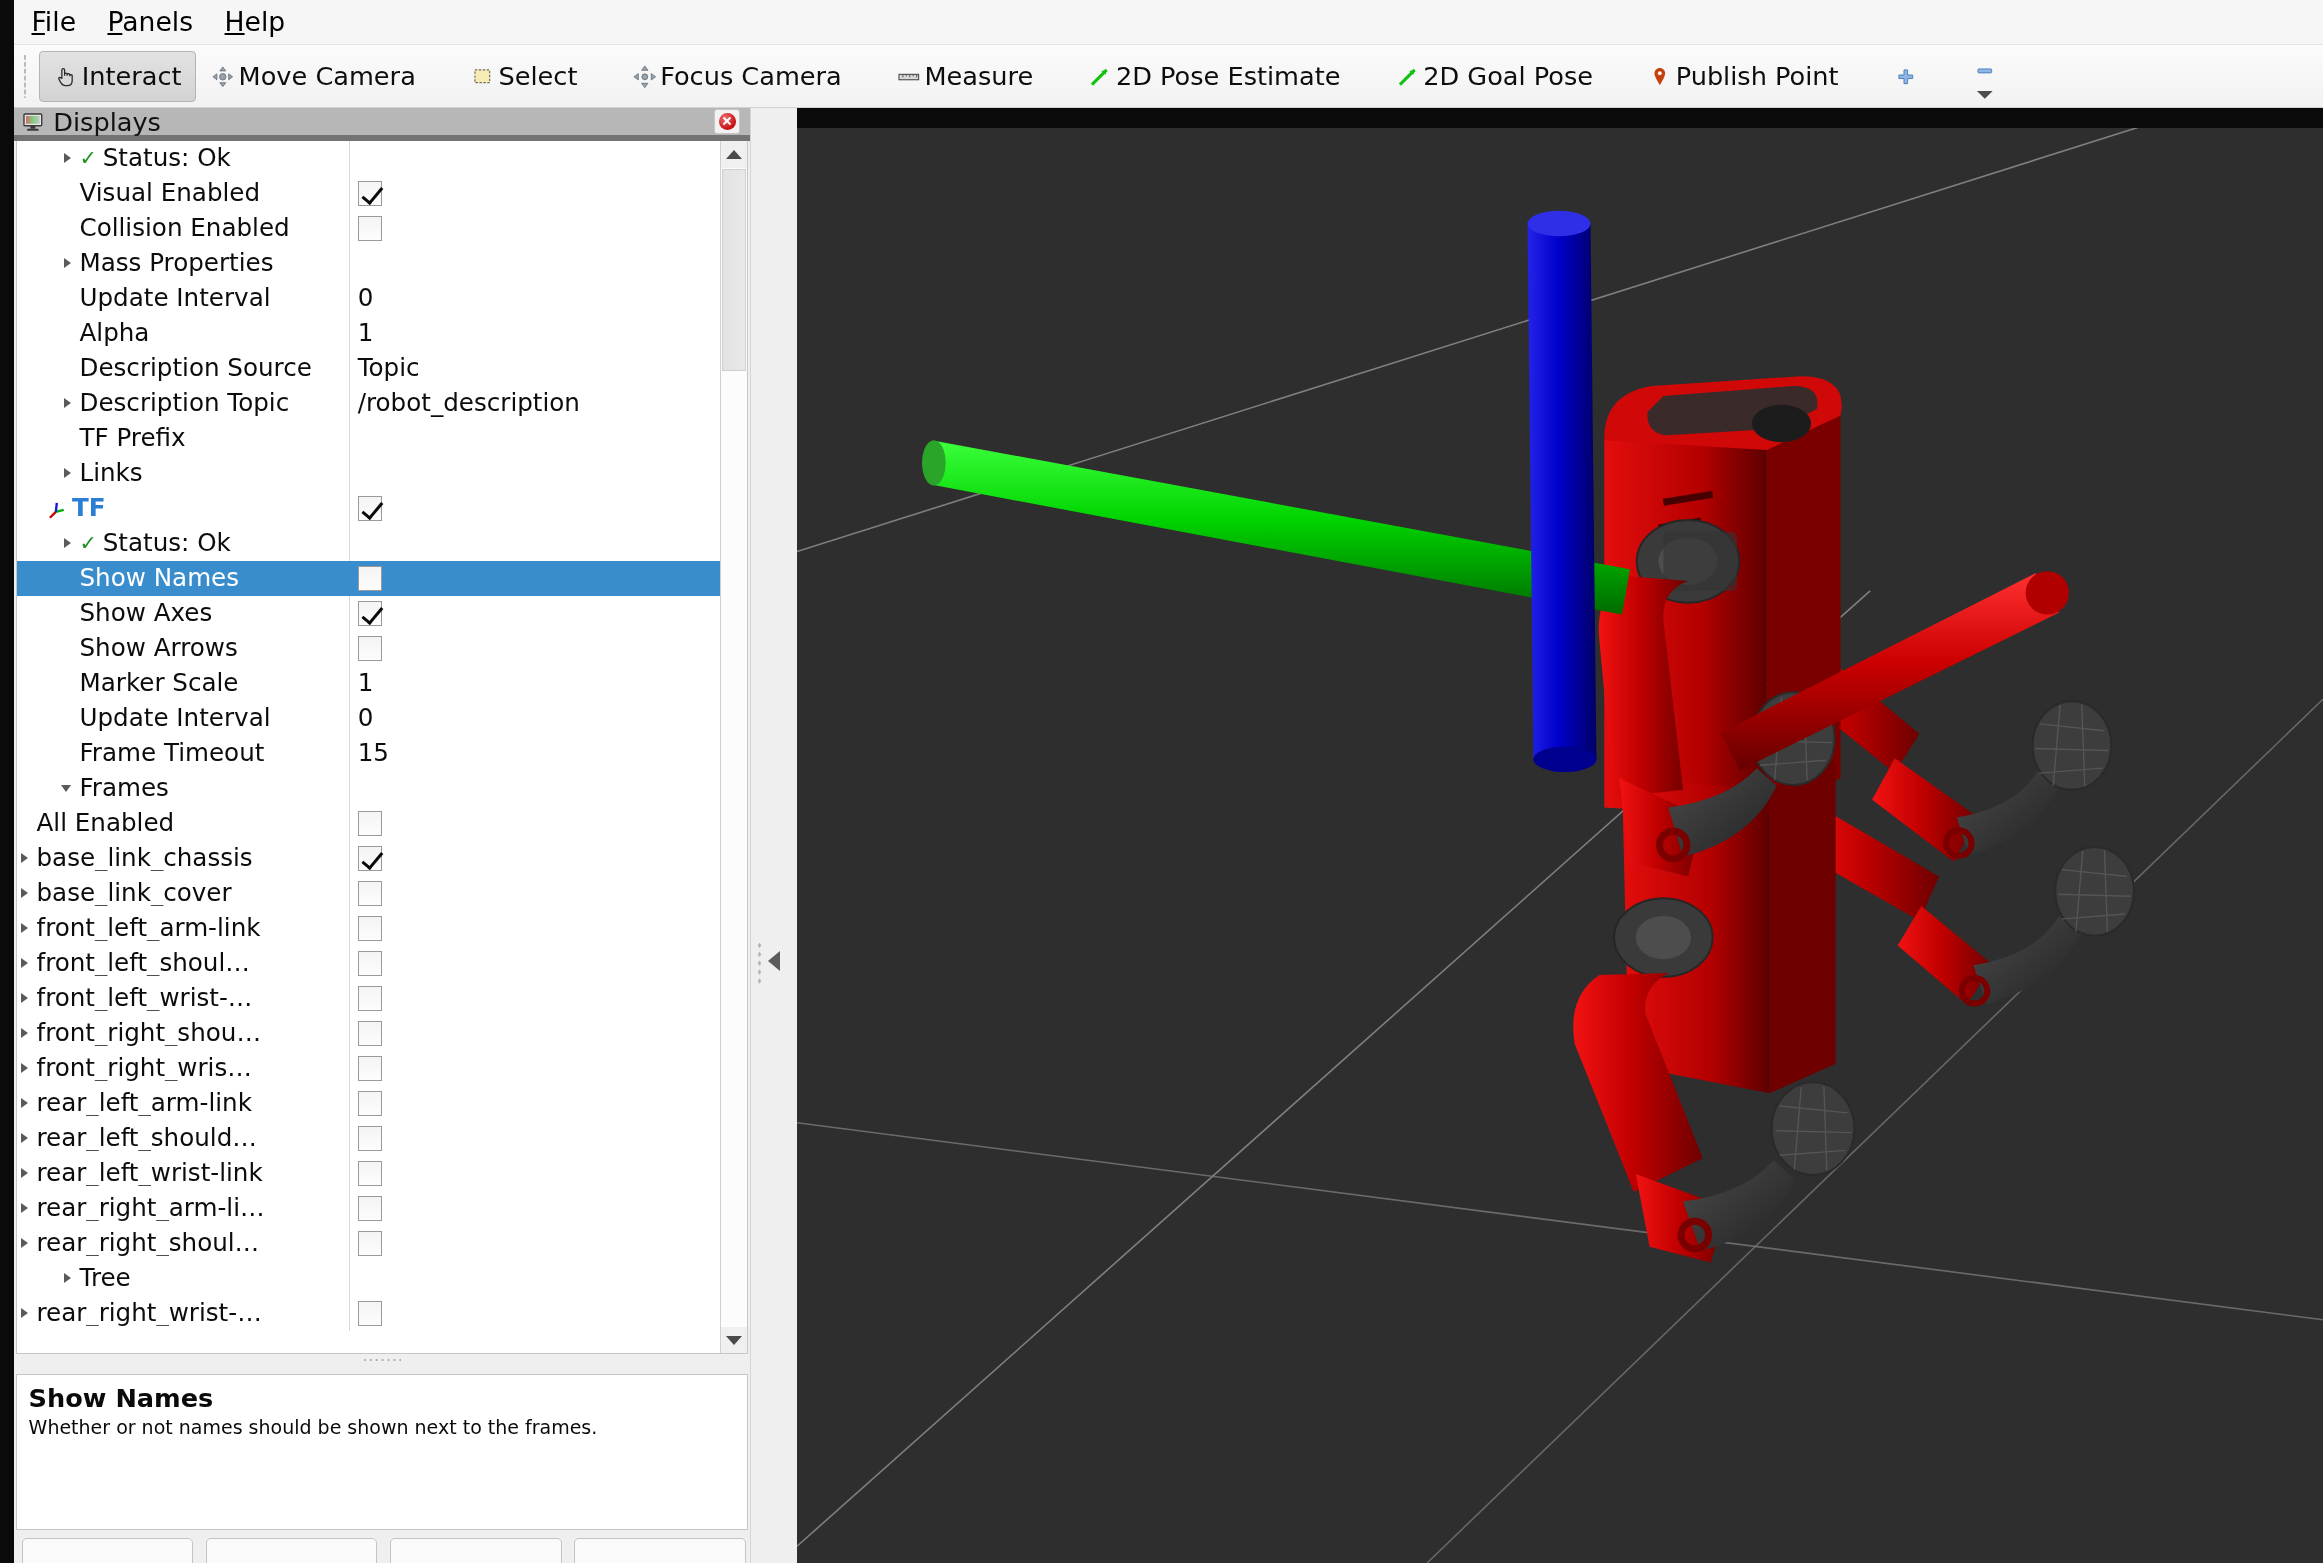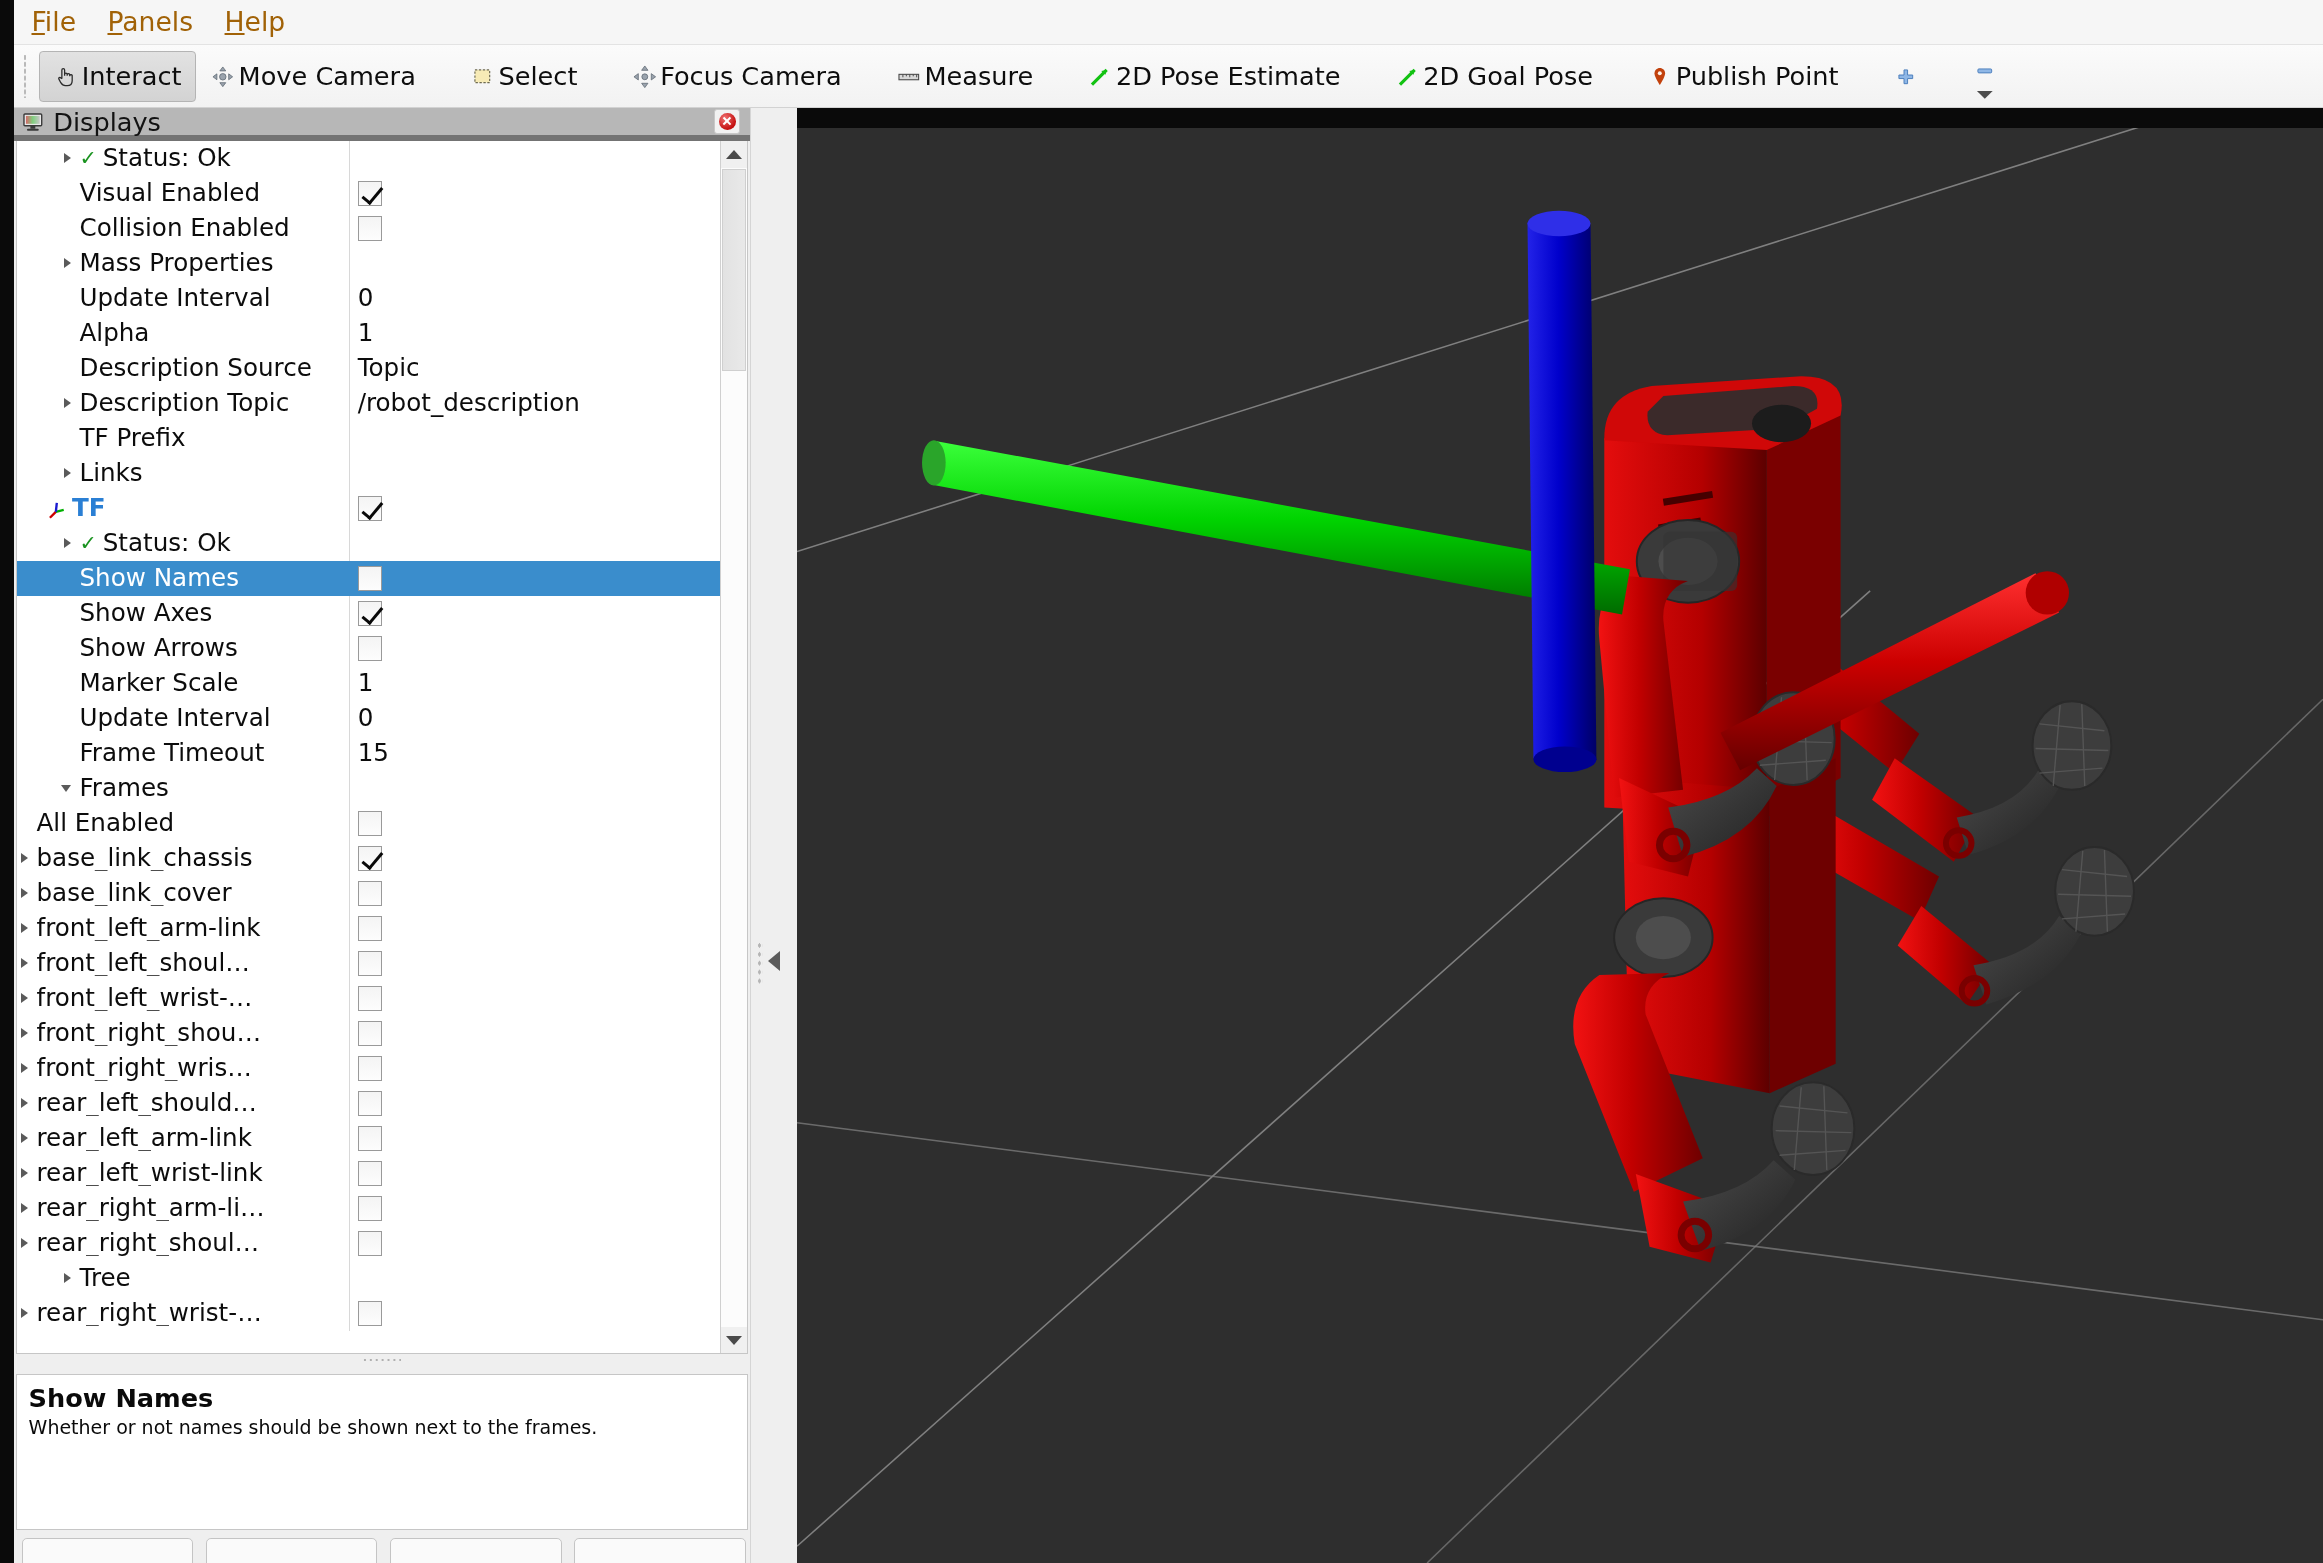--- a/index.html
+++ b/index.html
@@ -17,21 +17,21 @@
 
   
   .menubar {
     position: absolute; left: 13.8px; top: 0; right: 0; height: 45px;
     background: #f6f6f6;
     display: flex; align-items: center;
     padding-left: 13.8px;
     border-bottom: 1px solid #e3e3e3;
   }
   .menu-item {
-    font-size: 26.6px; color: #a16207;
+    font-size: 26.6px; color: #000000;
     padding: 2px 17.7px 2px 3.9px;
     margin-right: 9.9px;
     white-space: nowrap;
     line-height: 1;
   }
   .menu-item .uline { text-decoration: underline; }
 
   
   .toolbar {
     position: absolute; left: 13.8px; top: 45px; right: 0; height: 63px;
@@ -669,30 +669,30 @@
               <span class="arrow closed"></span>
               <span class="lbl">front_right_wris…</span>
             </div>
             <div class="val-cell">
               <span class="check"></span>
             </div>
           </div>
           <div class="row">
             <div class="lbl-cell ind-2">
               <span class="arrow closed"></span>
+              <span class="lbl">rear_left_arm-link</span>
+            </div>
+            <div class="val-cell">
+              <span class="check"></span>
+            </div>
+          </div>
+          <div class="row">
+            <div class="lbl-cell ind-2">
+              <span class="arrow closed"></span>
               <span class="lbl">rear_left_should…</span>
-            </div>
-            <div class="val-cell">
-              <span class="check"></span>
-            </div>
-          </div>
-          <div class="row">
-            <div class="lbl-cell ind-2">
-              <span class="arrow closed"></span>
-              <span class="lbl">rear_left_arm-link</span>
             </div>
             <div class="val-cell">
               <span class="check"></span>
             </div>
           </div>
           <div class="row">
             <div class="lbl-cell ind-2">
               <span class="arrow closed"></span>
               <span class="lbl">rear_left_wrist-link</span>
             </div>

